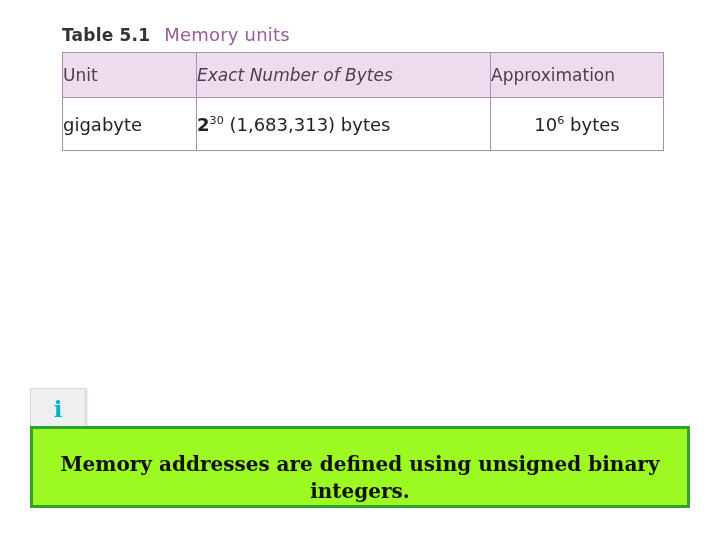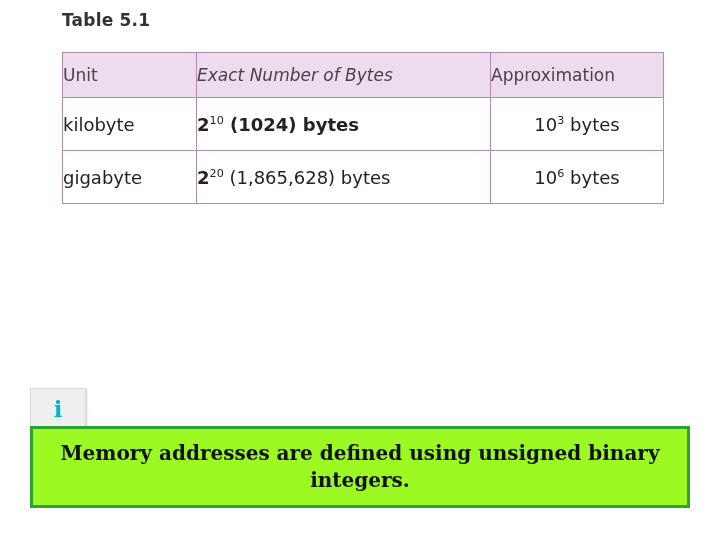--- a/index.html
+++ b/index.html
@@ -12,21 +12,21 @@
     background: #ffffff;
     font-family: "Liberation Sans", sans-serif;
     position: relative;
     overflow: hidden;
   }
 
   
   #caption {
     position: absolute;
     left: 62px;
-    top: 10px;
+    top: 24px;
     display: flex;
     align-items: baseline;
     gap: 14px;
   }
   #caption .cap-label {
     font-family: "DejaVu Sans", sans-serif;
     font-size: 17px;
     font-weight: bold;
     color: #333333;
     letter-spacing: 0.2px;
@@ -124,57 +124,53 @@
   #callout {
     position: absolute;
     left: 30px;
     top: 426px;
     width: 660px;
     height: 82px;
     background: #9cfa22;
     border: 3px solid #2fa12f;
     box-sizing: border-box;
     display: flex;
-    align-items: center;
+    align-items: flex-end;
     justify-content: center;
   }
   #callout .callout-text {
     font-family: "DejaVu Serif", serif;
     font-size: 20px;
     font-weight: bold;
     color: #111111;
     text-align: center;
     line-height: 1.35;
     padding: 0 26px;
   }
 </style>
 </head>
 <body>
 
 <div id="caption">
   <span class="cap-label">Table 5.1</span>
+  <span class="cap-title">Memory units</span>
 </div>
 
 <table id="memory-table">
   <thead>
     <tr>
       <th class="col-unit cell-pad-unit">Unit</th>
       <th class="col-exact cell-pad-exact">Exact Number of Bytes</th>
       <th class="col-approx cell-pad-approx">Approximation</th>
     </tr>
   </thead>
   <tbody>
     <tr>
-      <td class="unit-cell">kilobyte</td>
-      <td class="exact-cell"><span class="num-strong">2</span><sup>10</sup><span class="num-strong"> (1024) bytes</span></td>
-      <td class="approx-cell"><span>10</span><sup>3</sup><span> bytes</span></td>
-    </tr>
-    <tr>
       <td class="unit-cell">gigabyte</td>
-      <td class="exact-cell"><span class="num-strong">2</span><sup>20</sup><span> (1,865,628) bytes</span></td>
+      <td class="exact-cell"><span class="num-strong">2</span><sup>30</sup><span> (1,683,313) bytes</span></td>
       <td class="approx-cell"><span>10</span><sup>6</sup><span> bytes</span></td>
     </tr>
   </tbody>
 </table>
 
 <div id="info-marker">
   <span class="glyph">i</span>
 </div>
 
 <div id="callout">

